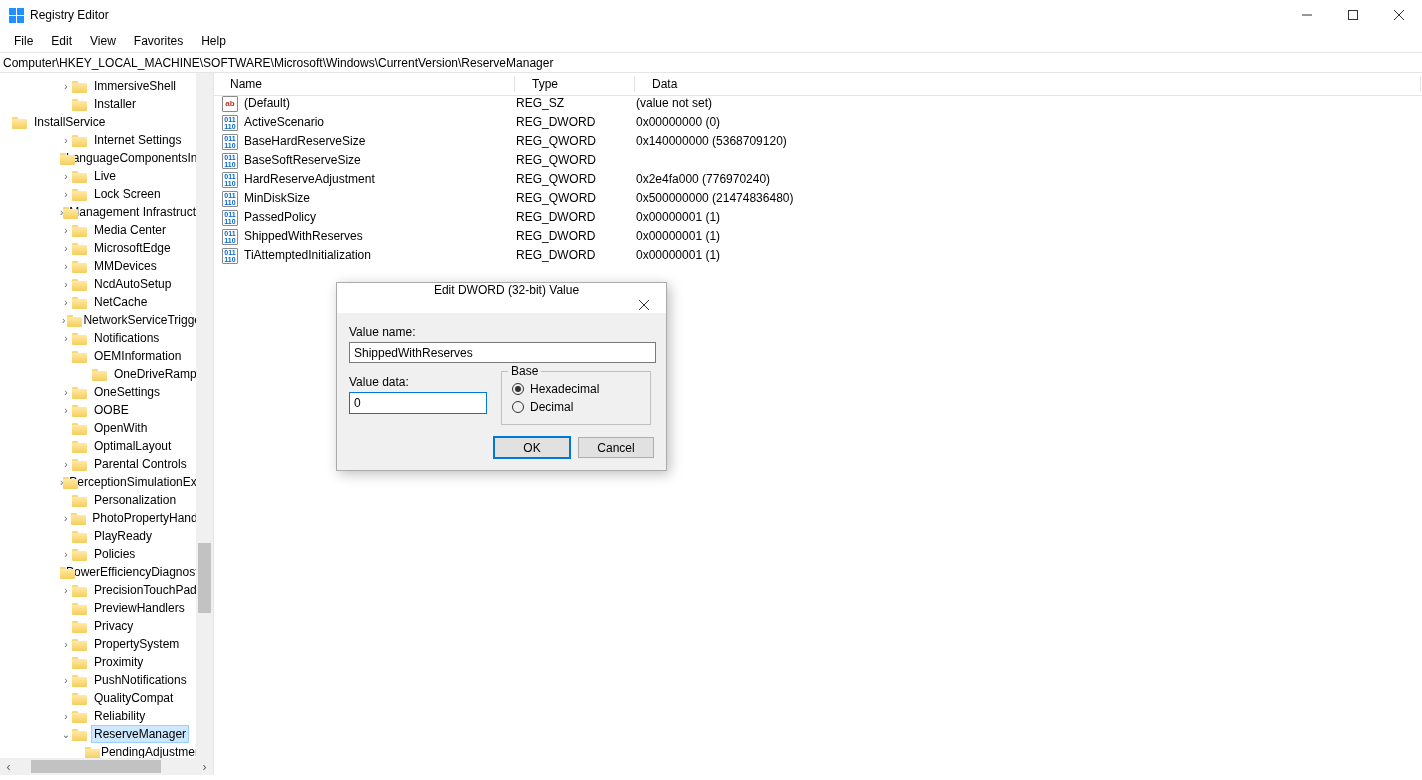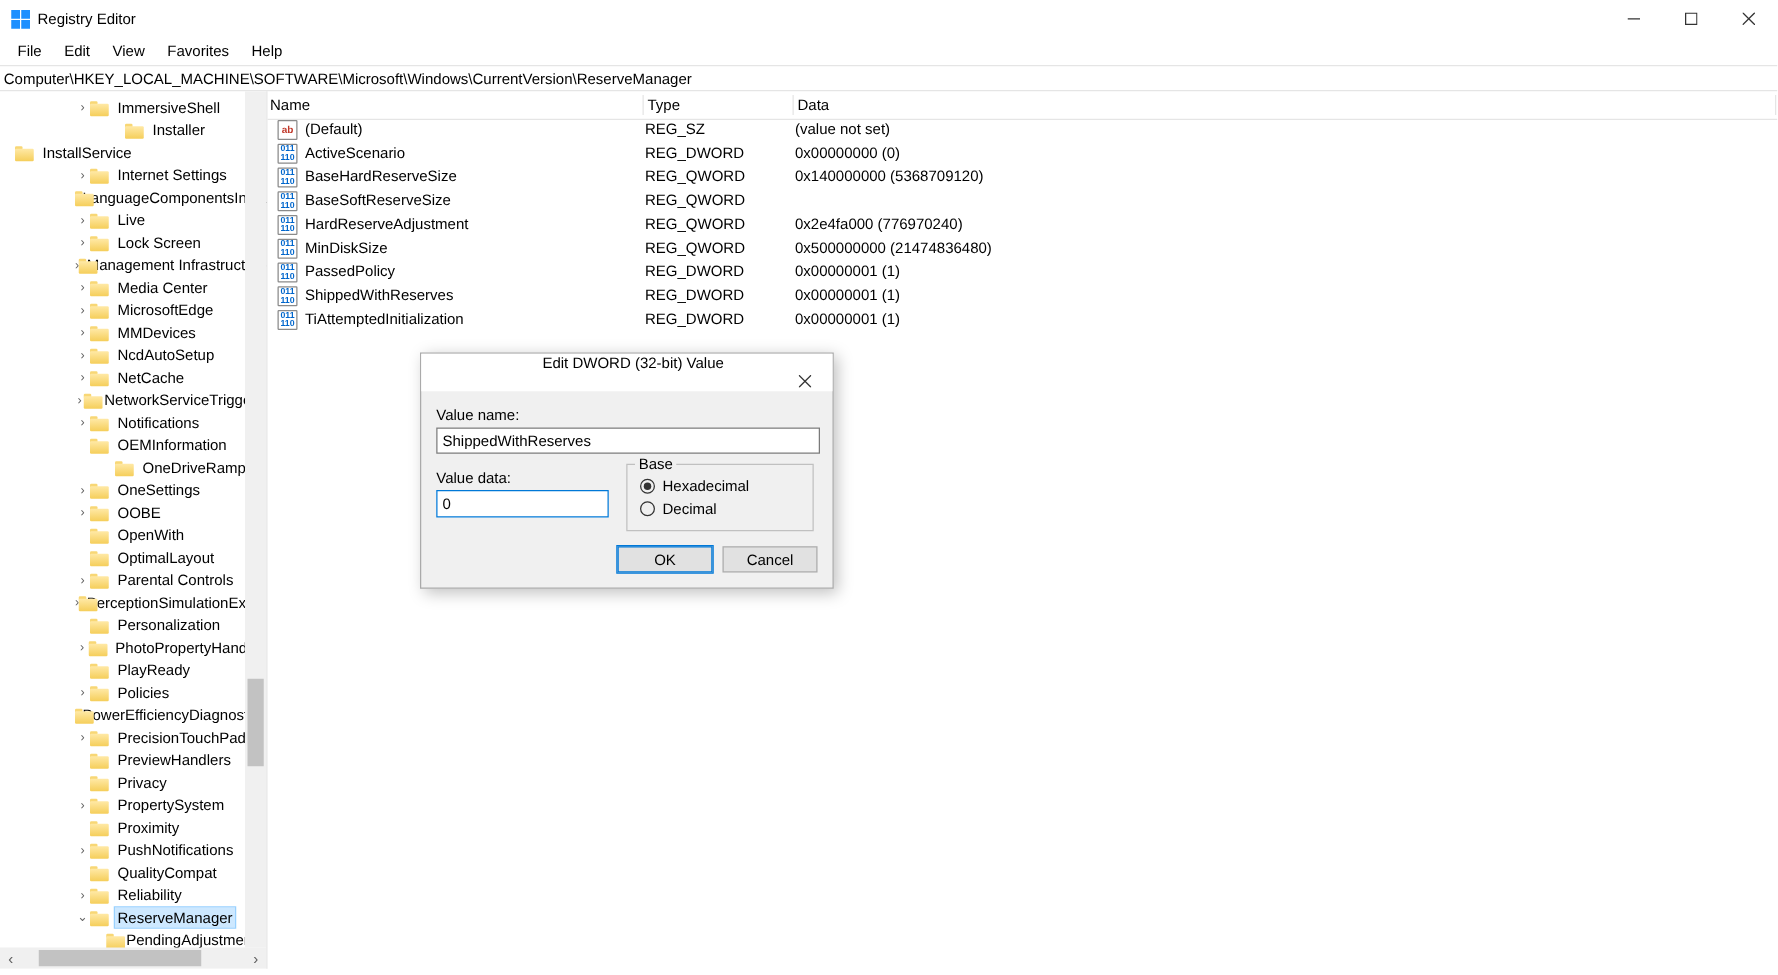--- a/index.html
+++ b/index.html
@@ -39,21 +39,21 @@
   .h-scroll .arrow { width:17px; height:17px; display:flex; align-items:center; justify-content:center; color:#606060;}
   .h-scroll .track { flex:1; height:17px; position:relative;}
   .h-scroll .thumb { position:absolute; left:14px; top:2px; height:13px; width:130px; background:#c2c2c2; border-radius:0;}
   
   .v-scroll { position:absolute; right:0; top:0; bottom:17px; width:17px; background:#f0f0f0;}
   .v-scroll .vthumb { position:absolute; left:2px; width:13px; top:470px; height:70px; background:#c2c2c2;}
   
   
   .list-pane { flex:1; display:flex; flex-direction:column;}
   .list-header { height:23px; display:flex; border-bottom:1px solid #e5e5e5;}
-  .list-header .col { padding:4px 2px; font-size:12px; border-right:1px solid transparent; position:relative;}
+  .list-header .col { padding:4px 16px; font-size:12px; border-right:1px solid transparent; position:relative;}
   .list-header .col::after { content:""; position:absolute; right:0; top:3px; bottom:3px; width:1px; background:#e5e5e5;}
   .col-name { width:302px;}
   .col-type { width:120px;}
   .col-data { flex:1;}
   .list-body { flex:1;}
   .list-row { height:19px; display:flex; align-items:flex-start;}
   .val-icon { width:16px; height:16px; margin-left:8px; margin-right:6px; border:1px solid #8a8a8a; background:#fff; display:flex; align-items:center; justify-content:center; font-size:8px; font-weight:bold; border-radius:1px; line-height:1;}
   .val-icon.sz { color:#c0392b; }
   .val-icon.bin { color:#0066cc; font-size:7px;}
   .list-row .c-name { width:272px; font-size:12px; white-space:nowrap; overflow:hidden;}
@@ -126,21 +126,21 @@
 
 <div class="main">
   <div class="tree-pane">
     <div class="tree-scroll">
       <div class="tree" id="tree">
           <div class="tree-row" style="padding-left: 60px;">
             <span class="expander">›</span>
             <span class="folder-icon"></span>
             <span class="tree-label">ImmersiveShell</span>
           </div>
-          <div class="tree-row" style="padding-left: 88px;">
+          <div class="tree-row" style="padding-left: 60px;">
             <span class="expander"></span>
             <span class="folder-icon"></span>
             <span class="tree-label">Installer</span>
           </div>
           <div class="tree-row" style="">
             <span class="expander"></span>
             <span class="folder-icon"></span>
             <span class="tree-label">InstallService</span>
           </div>
           <div class="tree-row" style="padding-left: 60px;">

